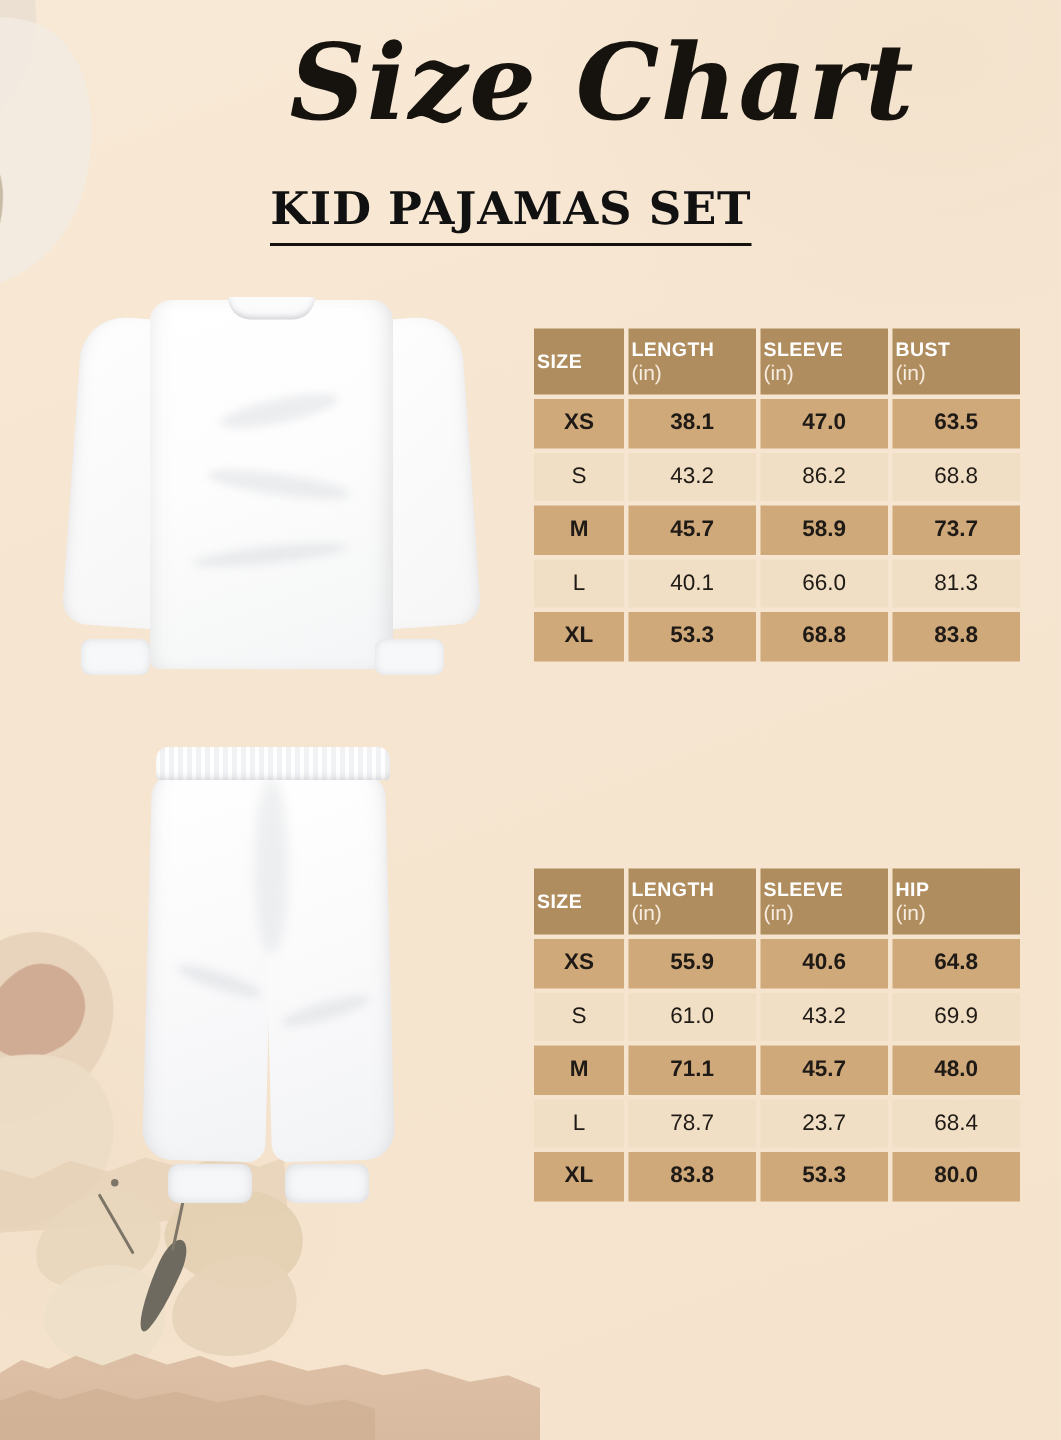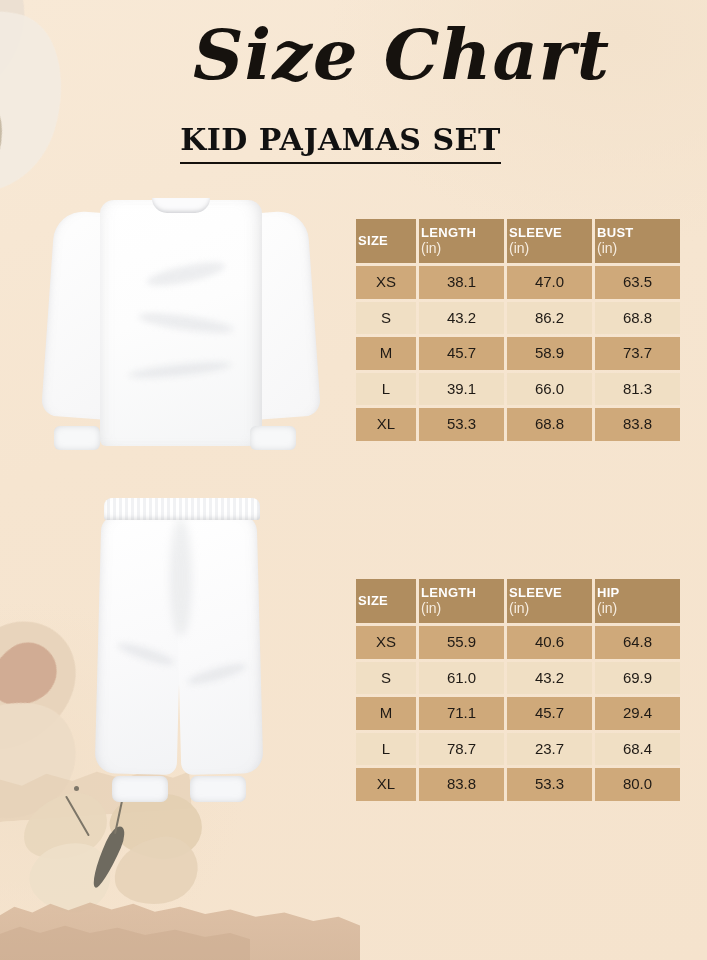--- a/index.html
+++ b/index.html
@@ -233,21 +233,21 @@
     margin-top: 1px;
     color: #f6ecdf;
   }
   .size-table td {
     font-size: 15px;
     color: #1f1a15;
     text-align: center;
     padding: 8px 2px;
     line-height: 1.1;
   }
-  .size-table tr.odd td { background: #cfa97a; }
+  .size-table tr.odd td { background: #cfa97a; font-weight: bold; }
   .size-table tr.even td { background: #f0dfc4; }
 </style>
 </head>
 <body>
 
 <div class="page">
 
   <div class="deco">
     <div class="leaf tr-1"></div>
     <div class="leaf tr-4"></div>
@@ -347,21 +347,21 @@
         <td>68.8</td>
       </tr>
       <tr class="odd">
         <td>M</td>
         <td>45.7</td>
         <td>58.9</td>
         <td>73.7</td>
       </tr>
       <tr class="even">
         <td>L</td>
-        <td>39.1</td>
+        <td>40.1</td>
         <td>66.0</td>
         <td>81.3</td>
       </tr>
       <tr class="odd">
         <td>XL</td>
         <td>53.3</td>
         <td>68.8</td>
         <td>83.8</td>
       </tr>
     </tbody>
@@ -403,21 +403,21 @@
       <tr class="even">
         <td>S</td>
         <td>61.0</td>
         <td>43.2</td>
         <td>69.9</td>
       </tr>
       <tr class="odd">
         <td>M</td>
         <td>71.1</td>
         <td>45.7</td>
-        <td>29.4</td>
+        <td>48.0</td>
       </tr>
       <tr class="even">
         <td>L</td>
         <td>78.7</td>
         <td>23.7</td>
         <td>68.4</td>
       </tr>
       <tr class="odd">
         <td>XL</td>
         <td>83.8</td>

